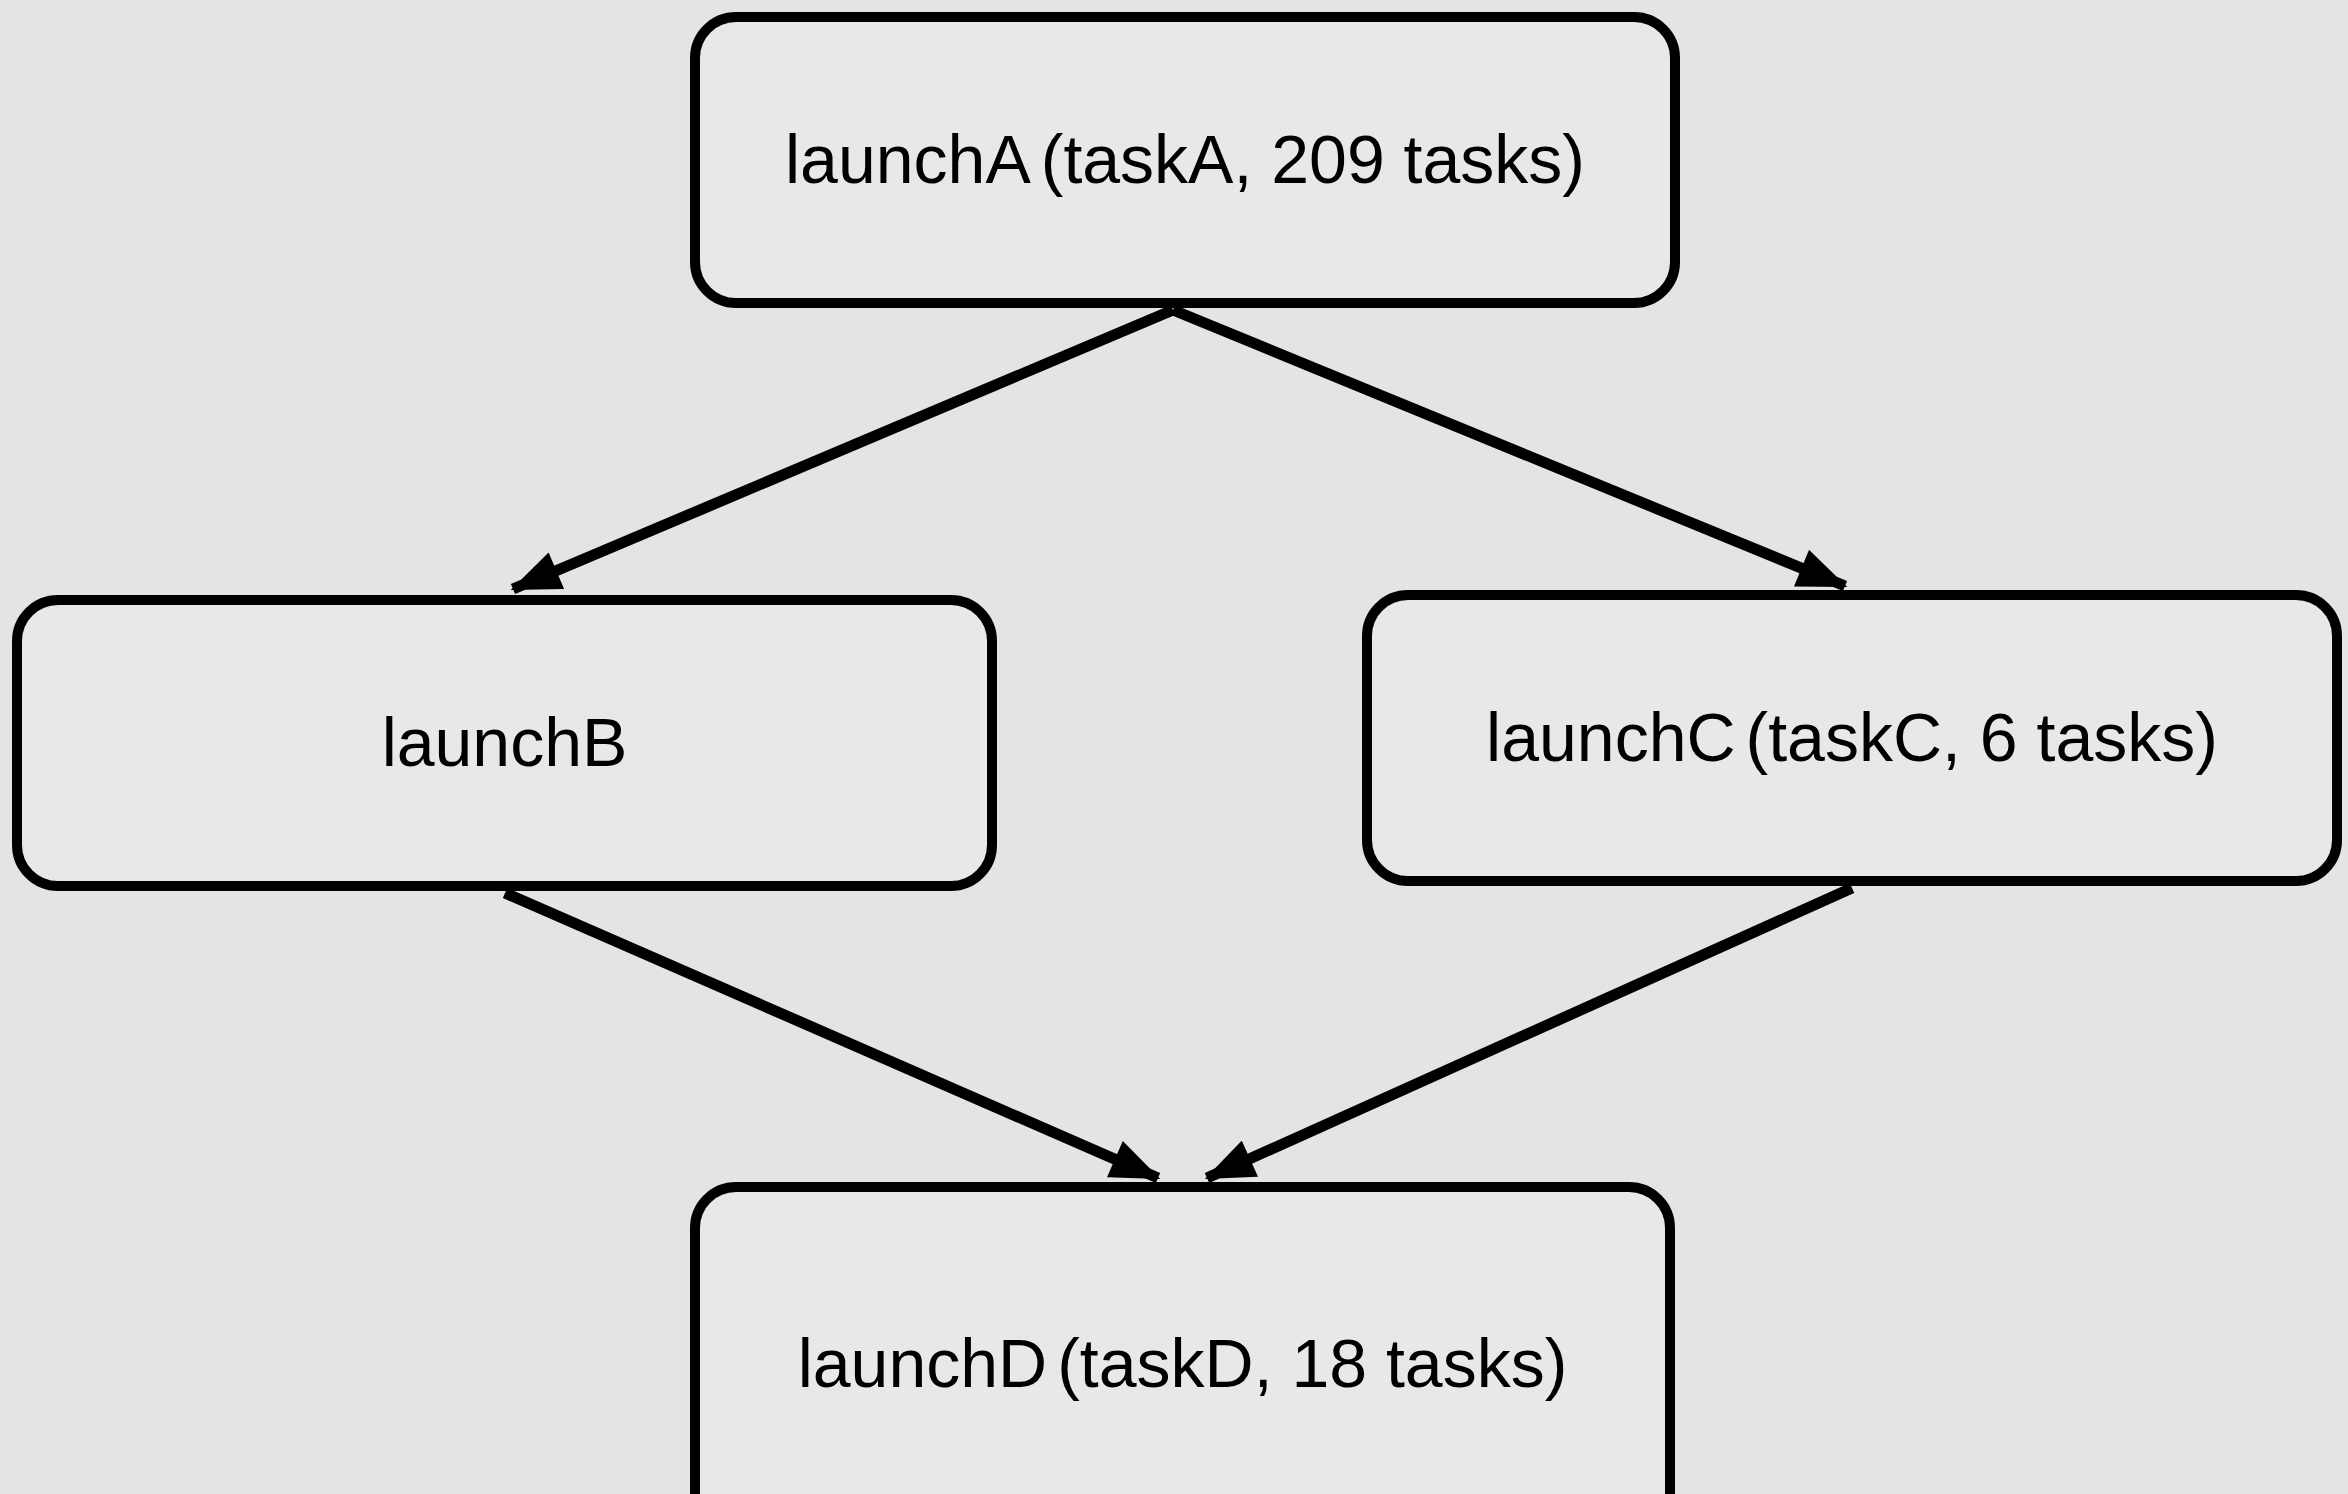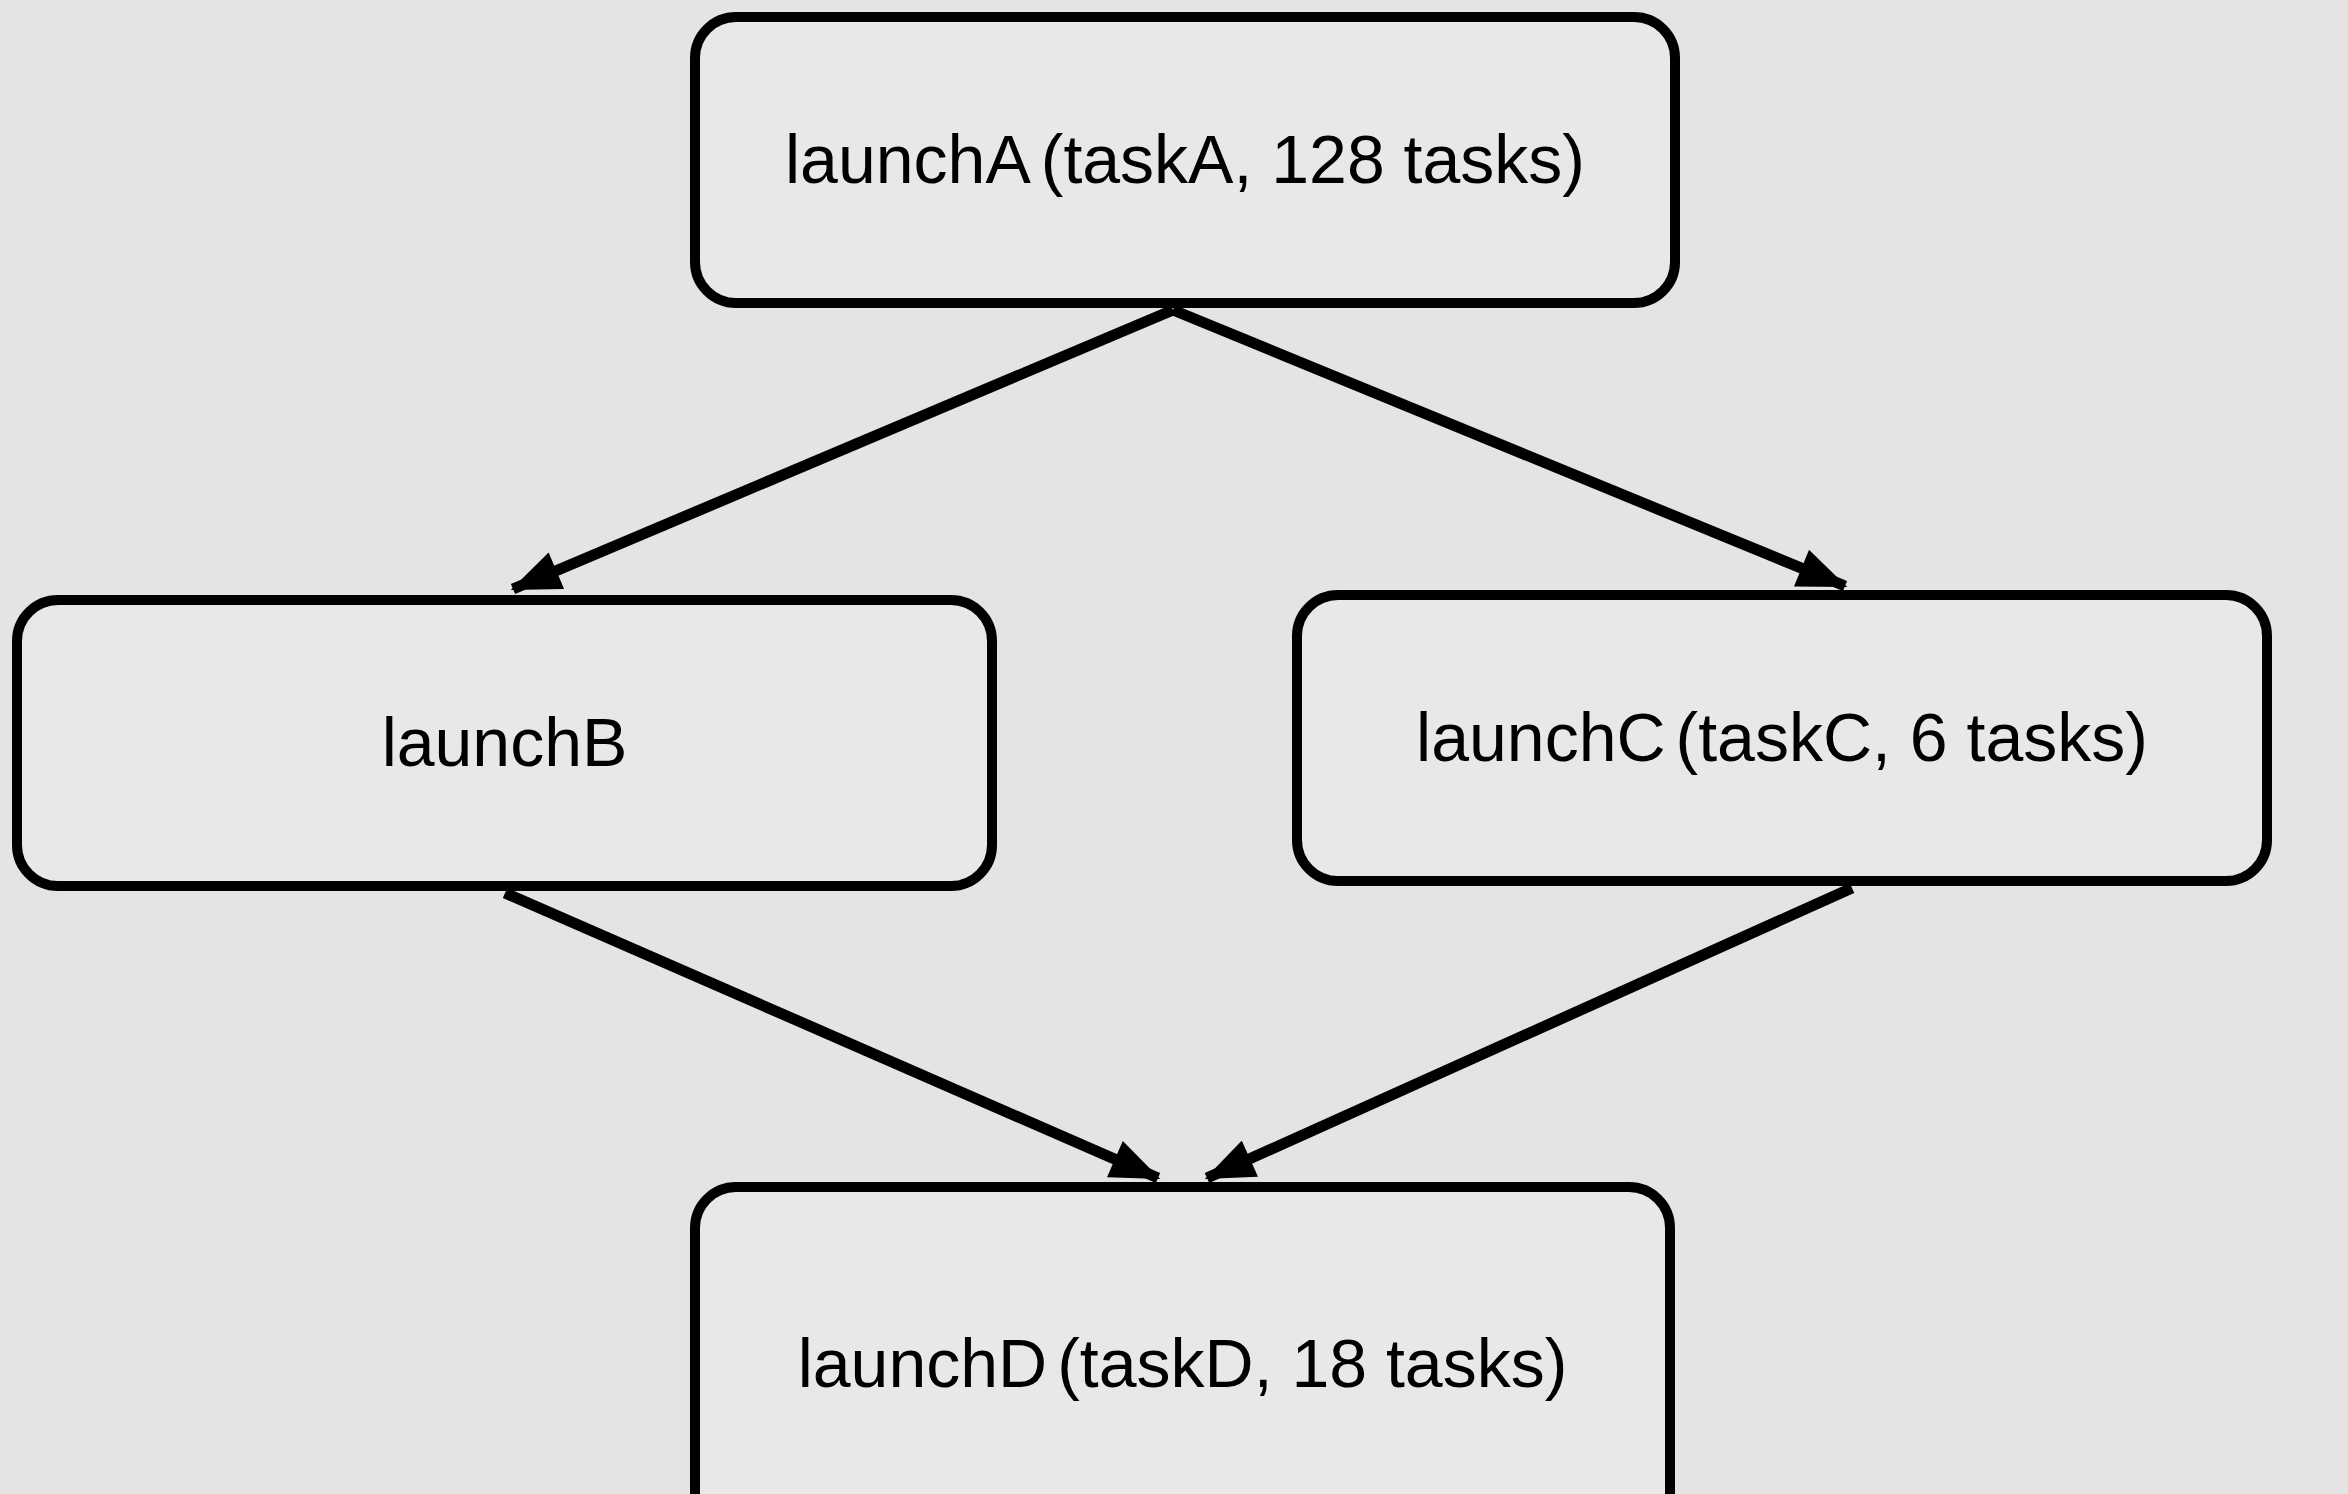--- a/index.html
+++ b/index.html
@@ -45,21 +45,21 @@
     text-align: center;
   }
   .node .title,
   .node .subtitle {
     font-size: 68px;
     line-height: 1.35;
     white-space: nowrap;
   }
   .node-a { left: 690px;  top: 12px;   width: 990px; height: 296px; }
   .node-b { left: 12px;   top: 595px;  width: 985px; height: 296px; }
-  .node-c { left: 1292px; top: 590px;  width: 980px; height: 296px; }
+  .node-c { left: 1362px; top: 590px;  width: 980px; height: 296px; }
   .node-d { left: 690px;  top: 1182px; width: 985px; height: 364px; }
 </style>
 </head>
 <body>
 
 <div class="canvas">
 
   <svg class="edges" viewBox="0 0 2348 1494" xmlns="http://www.w3.org/2000/svg">
     <defs>
       <marker id="arrow" viewBox="0 0 10 8" refX="9.5" refY="4" markerWidth="4.6" markerHeight="3.6" orient="auto">
@@ -67,21 +67,21 @@
       </marker>
     </defs>
     <line x1="1173" y1="310" x2="513" y2="589" marker-end="url(#arrow)"></line>
     <line x1="1173" y1="310" x2="1845" y2="586" marker-end="url(#arrow)"></line>
     <line x1="505" y1="893" x2="1158" y2="1178" marker-end="url(#arrow)"></line>
     <line x1="1852" y1="888" x2="1207" y2="1178" marker-end="url(#arrow)"></line>
   </svg>
 
   <div class="node node-a">
     <div class="title">launchA</div>
-    <div class="subtitle">(taskA, 128 tasks)</div>
+    <div class="subtitle">(taskA, 209 tasks)</div>
   </div>
 
   <div class="node node-b">
     <div class="title">launchB</div>
   </div>
 
   <div class="node node-c">
     <div class="title">launchC</div>
     <div class="subtitle">(taskC, 6 tasks)</div>
   </div>

